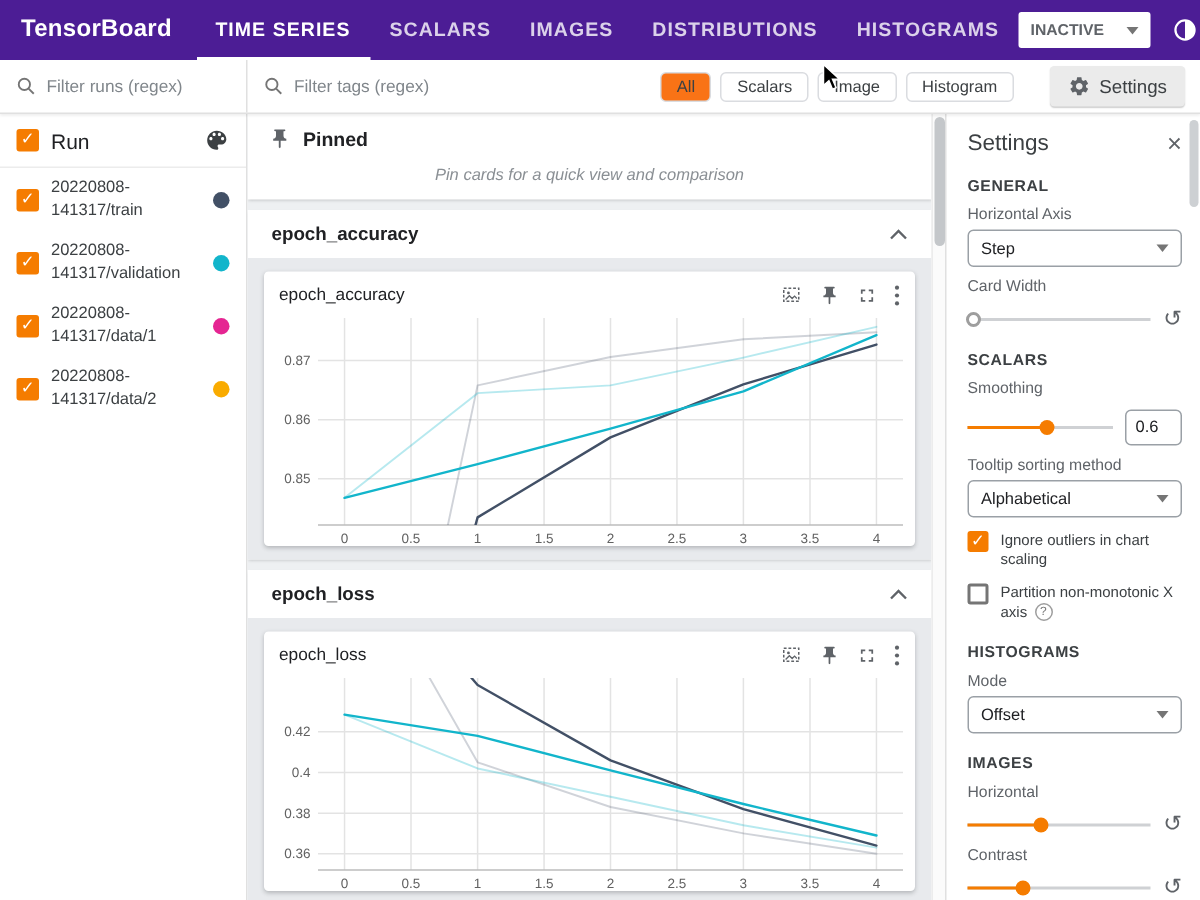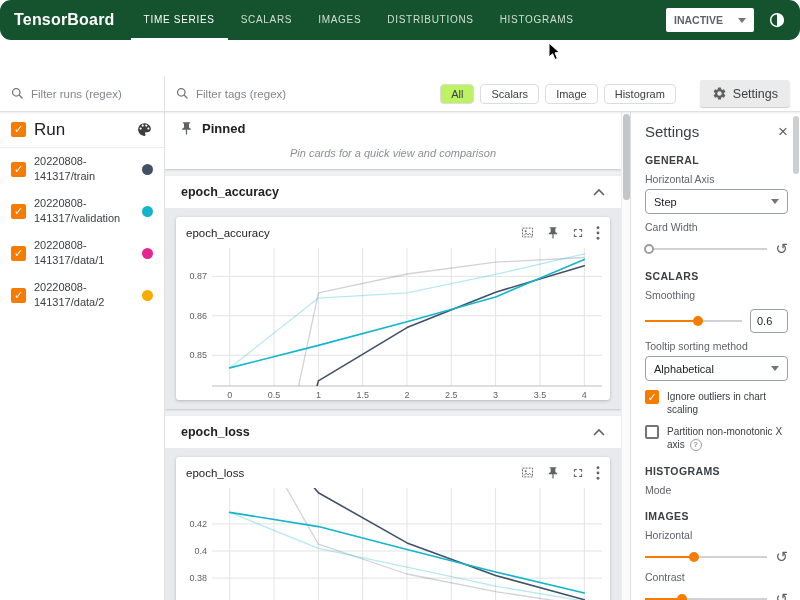--- a/index.html
+++ b/index.html
@@ -1,52 +1,52 @@
 <!DOCTYPE html>
 <html><head>
 <meta charset="utf-8">
 <style>
   *{margin:0;padding:0;box-sizing:border-box}
   html,body{width:800px;height:600px;overflow:hidden;background:#fff;
     font-family:"Liberation Sans","DejaVu Sans",sans-serif;color:#202124;}
   .app{width:800px;height:600px;display:flex;flex-direction:column;position:relative;}
 
   
-  .topbar{height:40px;background:#14532d;display:flex;align-items:stretch;color:#fff;flex:none;border-radius:11px;}
+  .topbar{height:40px;background:#4c1d95;display:flex;align-items:stretch;color:#fff;flex:none;}
   .logo{font-size:16px;font-weight:700;line-height:40px;padding:0 16px 0 14px;letter-spacing:.2px;}
   .tabs{display:flex;}
-  .tab{font-size:10px;font-weight:400;letter-spacing:.7px;line-height:40px;padding:0 13px;
+  .tab{font-size:13px;font-weight:700;letter-spacing:.7px;line-height:40px;padding:0 13px;
        color:rgba(255,255,255,.8);cursor:pointer;white-space:nowrap;}
   .tab.active{color:#fff;box-shadow:inset 0 -2px 0 #fff;}
   .top-right{margin-left:auto;display:flex;align-items:center;gap:13px;padding-right:14px;}
   .status-select{background:#fff;color:#5f6368;font-size:10.5px;font-weight:700;height:24px;
        display:flex;align-items:center;justify-content:space-between;gap:10px;padding:0 8px;
        border-radius:2px;min-width:88px;cursor:pointer;}
   .caret{width:0;height:0;border-left:4px solid transparent;border-right:4px solid transparent;border-top:5px solid #757575;}
   .top-icon{width:19px;height:19px;display:flex;align-items:center;justify-content:center;cursor:pointer;}
 
   
   .toolbar{height:36px;display:flex;flex:none;background:#fff;border-bottom:1px solid #e0e0e0;
-       box-shadow:0 1px 2px rgba(0,0,0,.08);position:relative;z-index:5;align-items:center;margin-top:36px;}
+       box-shadow:0 1px 2px rgba(0,0,0,.08);position:relative;z-index:5;align-items:center;}
   .runs-filter{width:165px;height:100%;flex:none;border-right:1px solid #e0e0e0;display:flex;align-items:center;gap:6px;padding:0 10px;}
   .tags-filter{flex:1;height:100%;display:flex;align-items:center;gap:6px;padding:0 10px;}
   .filter-input{border:none;outline:none;font-size:11.5px;color:#3c4043;width:110px;background:transparent;}
   .filter-input::placeholder{color:#80868b;}
   .chips{display:flex;gap:6px;align-items:center;margin-left:auto;}
   .chip{font-size:11px;color:#3c4043;border:1px solid #dadce0;border-radius:4px;padding:3px 10px;background:#fff;cursor:pointer;white-space:nowrap;}
-  .chip.selected{background:#bef264;}
+  .chip.selected{background:#f97316;}
   .settings-btn{display:flex;align-items:center;gap:6px;background:#ebebeb;border-radius:3px;height:27px;
        padding:0 12px;font-size:12.5px;color:#3c4043;margin:0 10px 0 14px;cursor:pointer;
        box-shadow:0 1px 1px rgba(0,0,0,.2);white-space:nowrap;}
 
   
   .content{flex:1;display:flex;min-height:0;}
   .sidebar{width:165px;flex:none;border-right:1px solid #e0e0e0;background:#fff;}
   .run-header{height:36px;display:flex;align-items:center;gap:8px;padding:0 11px;border-bottom:1px solid #ececec;}
-  .run-header-label{font-size:17px;color:#202124;flex:1;}
+  .run-header-label{font-size:14px;color:#202124;flex:1;}
   .run-row{min-height:42px;display:flex;align-items:center;gap:8px;padding:4px 11px;cursor:pointer;}
   .run-label{font-size:11px;color:#3c4043;line-height:1.35;flex:1;}
   .run-dot{width:11px;height:11px;border-radius:50%;flex:none;}
   .checkbox{width:15px;height:15px;border-radius:2px;flex:none;display:flex;align-items:center;justify-content:center;cursor:pointer;}
   .checkbox.checked{background:#f57c00;color:#fff;font-size:11px;line-height:1;}
   .checkbox.unchecked{border:2px solid #757575;background:#fff;}
 
   .main{flex:1;background:#eef0f2;min-width:0;overflow:hidden;}
   .pinned-card{background:#fff;box-shadow:0 1px 2px rgba(0,0,0,.18);margin-bottom:7px;padding-bottom:8px;}
   .pinned-header{display:flex;align-items:center;gap:8px;padding:9px 14px 4px;}
@@ -417,20 +417,24 @@
           </span>
         <span class="check-label">Ignore outliers in chart scaling</span>
       </div>
       <div class="check-row">
         <span class="checkbox unchecked"></span>
         <span class="check-label"><span>Partition non-monotonic X axis</span> <span class="help-q">?</span></span>
       </div>
 
       <div class="sec-heading">HISTOGRAMS</div>
       <div class="field-label">Mode</div>
+      <div class="select">
+        <span>Offset</span>
+        <span class="caret"></span>
+      </div>
 
       <div class="sec-heading">IMAGES</div>
       <div class="field-label">Horizontal</div>
       <div class="slider-row">
         <div class="slider" style="--p: 40%;">
           <div class="track"></div>
             <div class="fill"></div>
             <div class="thumb"></div>
         </div>
         <span class="reset-icon">↺</span>

